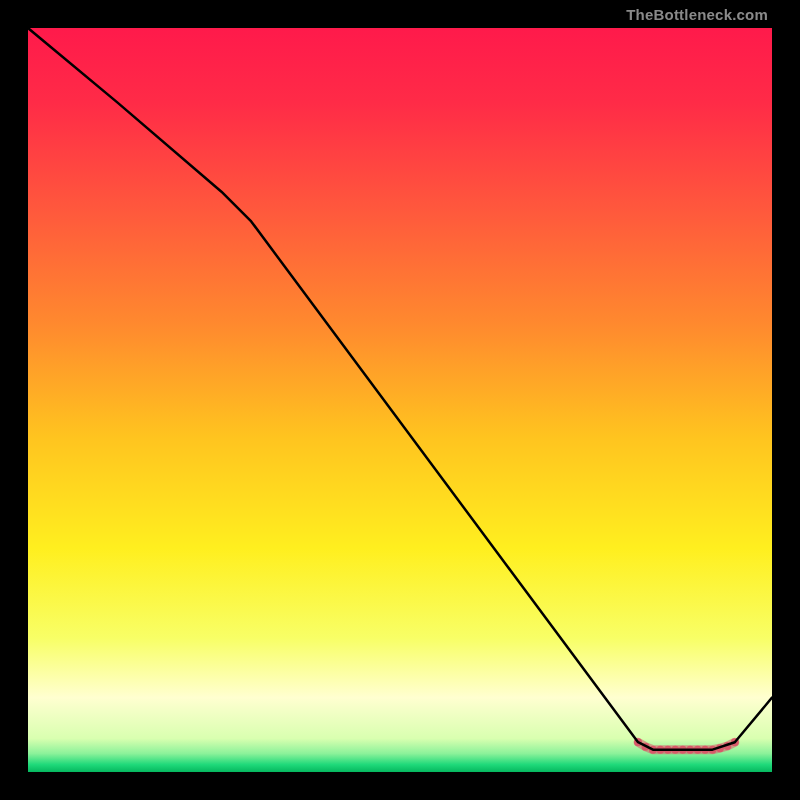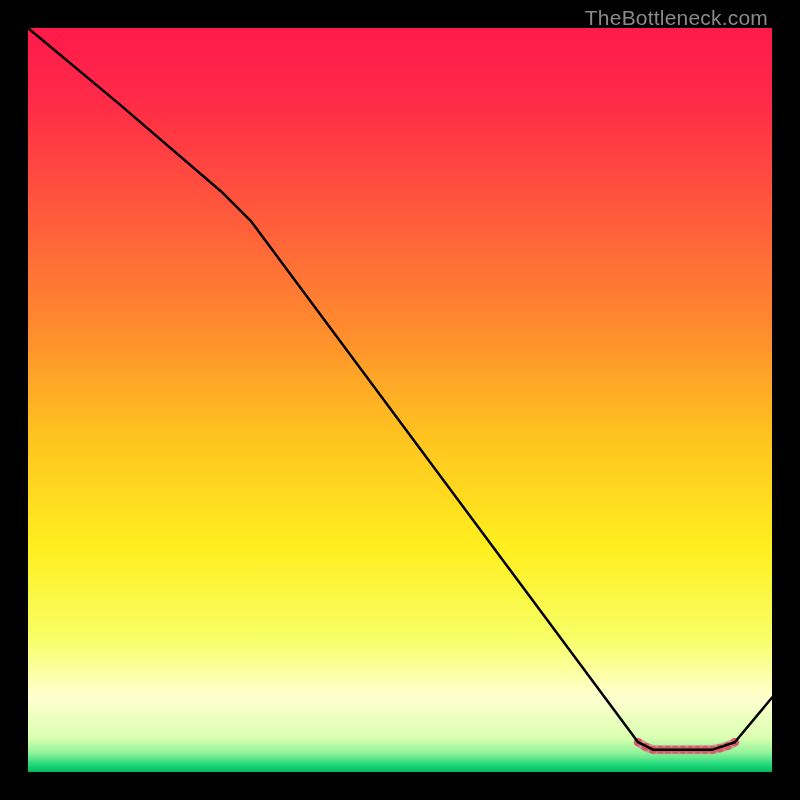--- a/index.html
+++ b/index.html
@@ -24,22 +24,22 @@
     left: 0;
     top: 0;
     width: 744px;
     height: 744px;
   }
   .watermark {
     position: absolute;
     top: 6px;
     right: 32px;
     color: #8a8a8a;
-    font-size: 21px;
-    font-weight: 400;
+    font-size: 15px;
+    font-weight: 700;
     letter-spacing: 0.2px;
   }
 </style>
 </head>
 <body>
 
 <div class="watermark">TheBottleneck.com</div>
 
 <div class="frame">
   <svg class="plot-area" viewBox="0 0 744 744" preserveAspectRatio="none">

